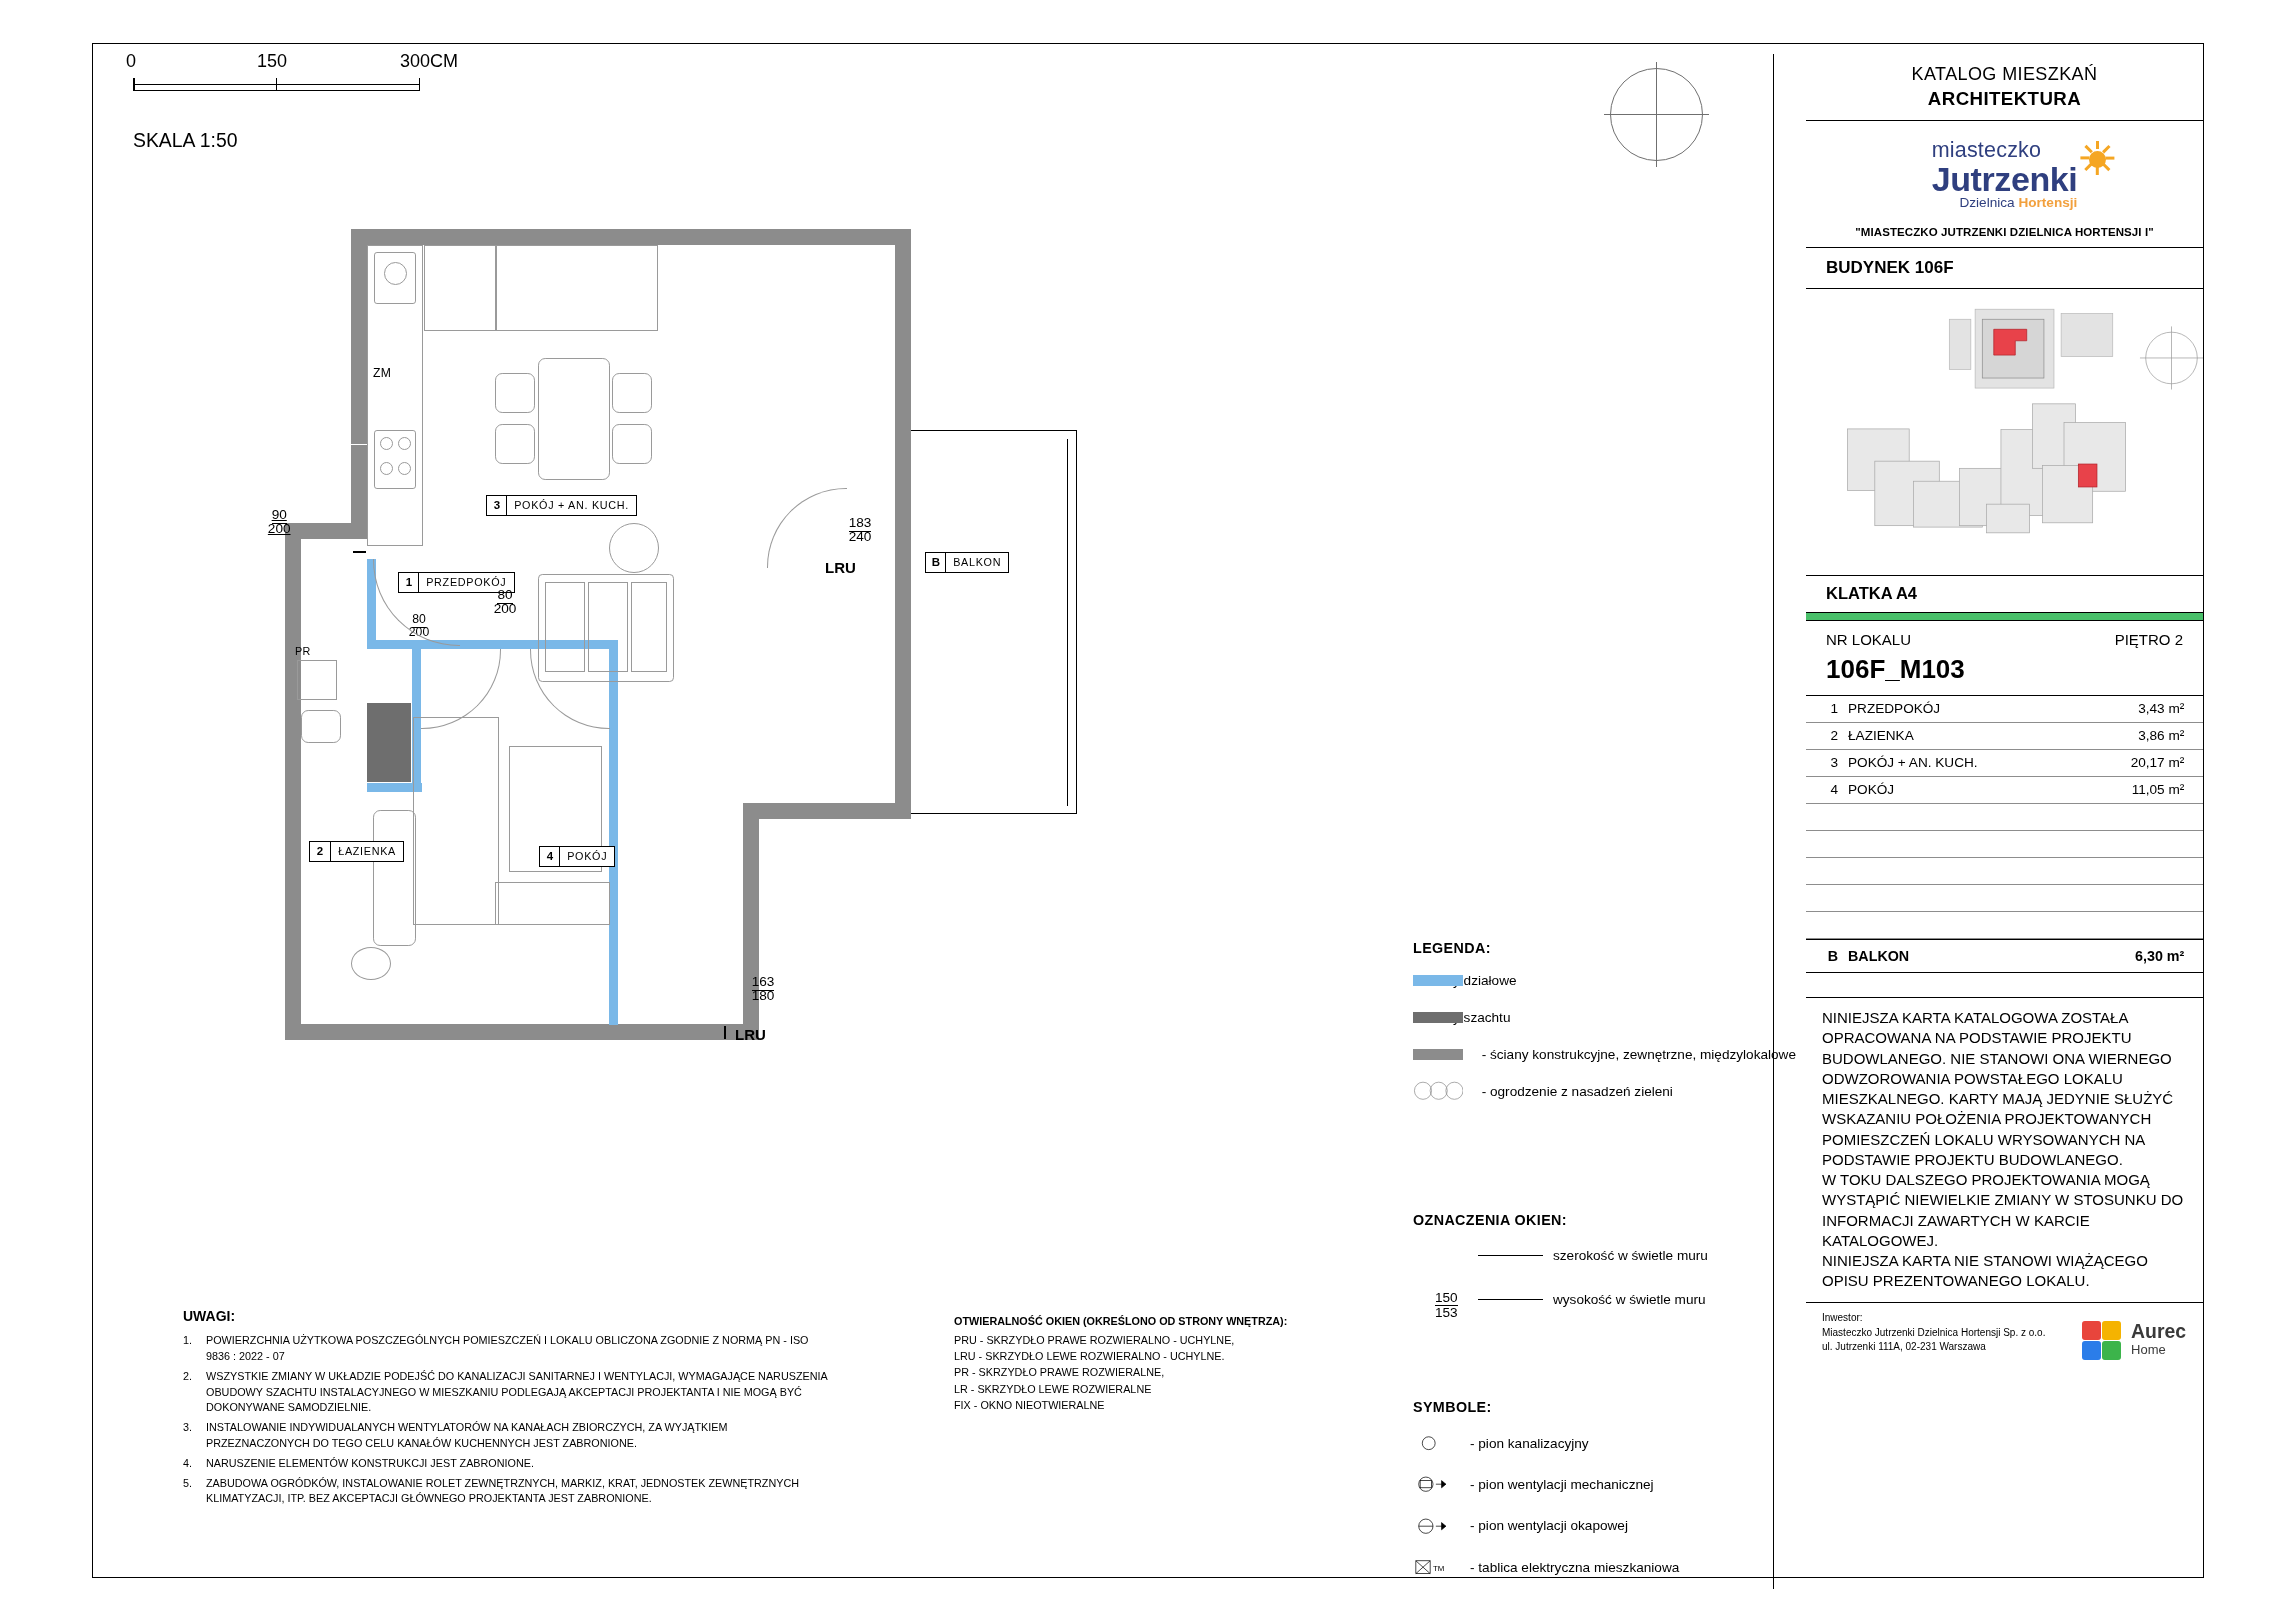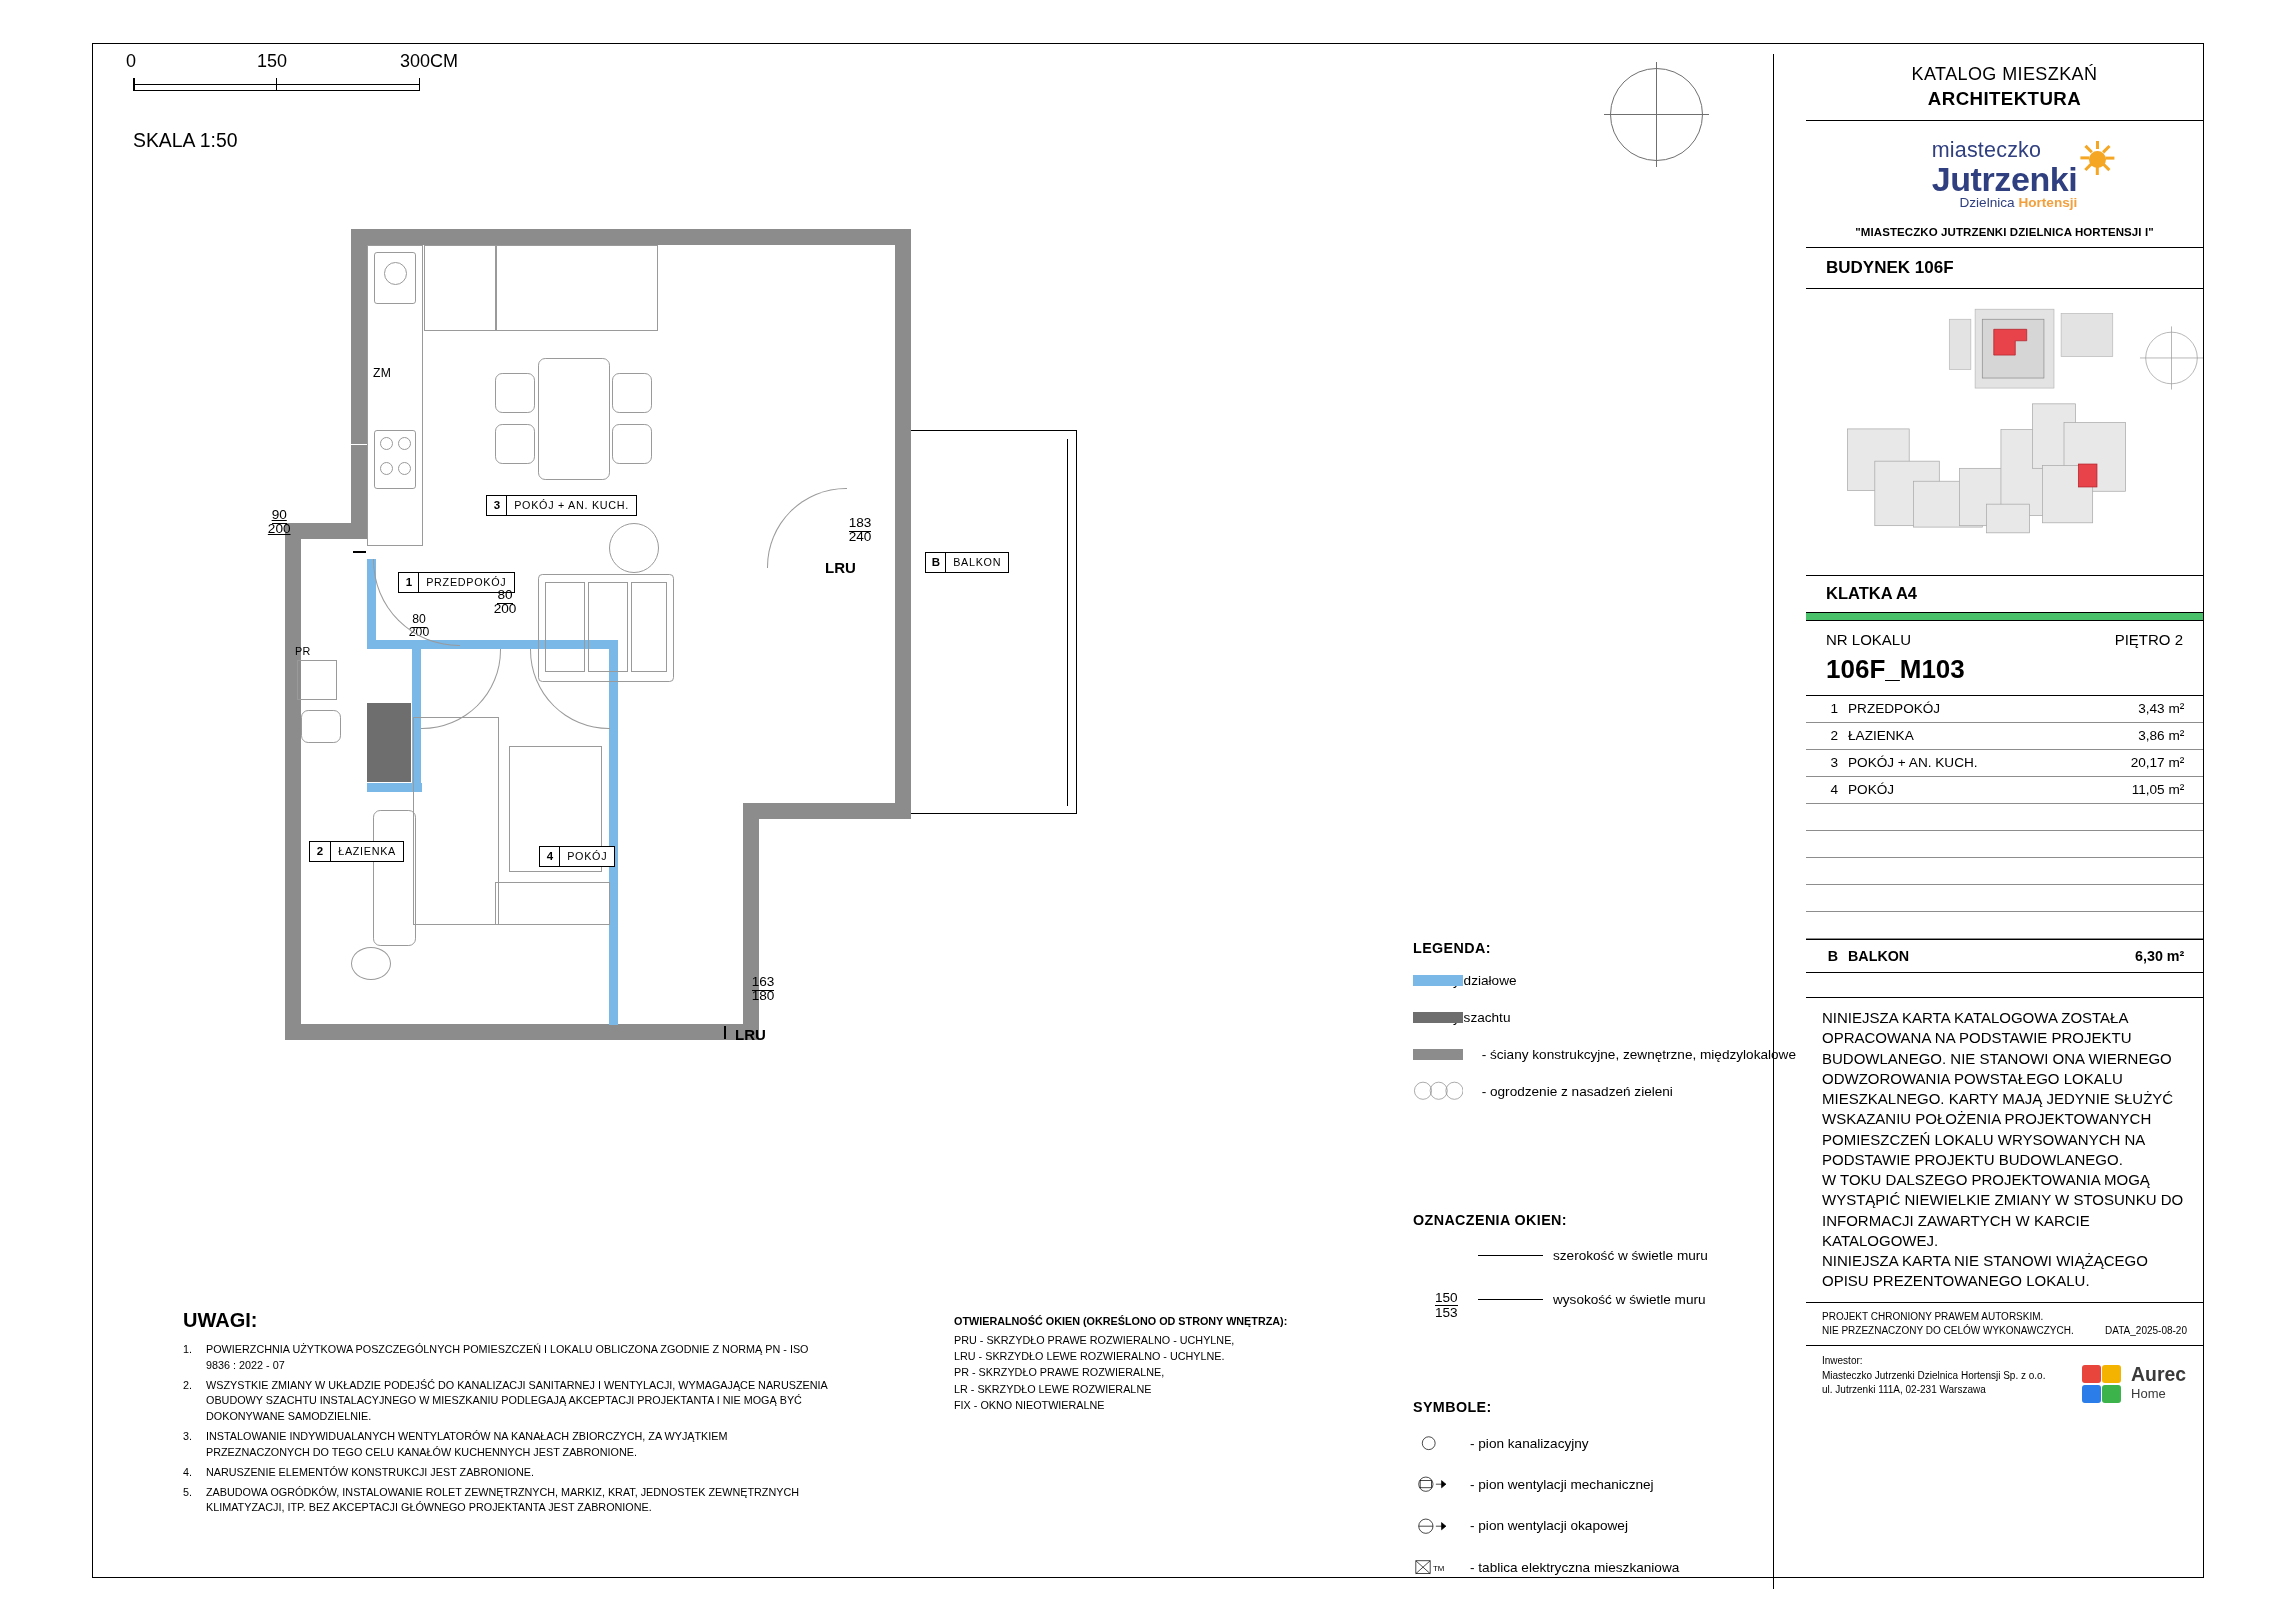--- a/index.html
+++ b/index.html
@@ -53,21 +53,21 @@
   .dimsample{position:absolute;left:1435px;top:1291px;font-size:13.6px;text-align:center;line-height:1.1;}
   .dimsample .over{border-bottom:0.7px solid #000;}
 
   .symbole{position:absolute;left:1413px;top:1399px;width:445px;font-size:13.6px;}
   .symbole h4{margin:0 0 16px 0;font-size:14.3px;font-weight:bold;letter-spacing:0.4px;}
   .sym-row{display:flex;align-items:center;margin-bottom:17px;}
   .sym-ic{width:40px;height:24.4px;margin-right:17px;flex:0 0 auto;position:relative;}
 
   
   .uwagi{position:absolute;left:183px;top:1306px;width:646px;font-size:10.8px;line-height:1.45;}
-  .uwagi h4{margin:0 0 7.2px 0;font-size:20px;font-weight:bold;}
+  .uwagi h4{margin:0 0 7.2px 0;font-size:14px;font-weight:bold;}
   .uwagi ol{margin:0;padding-left:0;list-style:none;}
   .uwagi li{display:flex;margin-bottom:4.3px;}
   .uwagi li .n{width:23px;flex:0 0 auto;}
   .otw{position:absolute;left:954px;top:1313px;width:459px;font-size:10.8px;line-height:1.5;}
 
   
   .panel{position:absolute;right:0;top:0;width:430px;height:1532px;border-left:1.4px solid #000;box-sizing:border-box;}
   .pcell{border-bottom:1.4px solid #000;box-sizing:border-box;position:relative;}
   .p-title{padding:10px 0 10px 0;text-align:center;}
   .p-title .l1{font-size:18px;letter-spacing:0.4px;}
@@ -471,27 +471,20 @@
       <div class="i">B</div>
       <div class="n">BALKON</div>
       <div class="a">6,30 m²</div>
     </div>
     <div style="height:24.4px;border-bottom:1.4px solid #000;"></div>
 
     <div class="discl" style="white-space:pre-line;">NINIEJSZA KARTA KATALOGOWA ZOSTAŁA OPRACOWANA NA PODSTAWIE PROJEKTU BUDOWLANEGO. NIE STANOWI ONA WIERNEGO ODWZOROWANIA POWSTAŁEGO LOKALU MIESZKALNEGO. KARTY MAJĄ JEDYNIE SŁUŻYĆ WSKAZANIU POŁOŻENIA PROJEKTOWANYCH POMIESZCZEŃ LOKALU WRYSOWANYCH NA PODSTAWIE PROJEKTU BUDOWLANEGO.
 W TOKU DALSZEGO PROJEKTOWANIA MOGĄ WYSTĄPIĆ NIEWIELKIE ZMIANY W STOSUNKU DO INFORMACJI ZAWARTYCH W KARCIE KATALOGOWEJ.
 NINIEJSZA KARTA NIE STANOWI WIĄŻĄCEGO OPISU PREZENTOWANEGO LOKALU.</div>
 
-    <div class="proj">
-      <div>PROJEKT CHRONIONY PRAWEM AUTORSKIM.</div>
-      <div style="display:flex;justify-content:space-between;">
-        <span>NIE PRZEZNACZONY DO CELÓW WYKONAWCZYCH.</span>
-        <span>DATA_2025-08-20</span>
-      </div>
-    </div>
 
     <div class="inv">
       <div>Inwestor:</div>
       <div>Miasteczko Jutrzenki Dzielnica Hortensji Sp. z o.o.</div>
       <div>ul. Jutrzenki 111A, 02-231 Warszawa</div>
       <div class="aurec">
         <div class="sq">
           <span style="left:0;top:0;background:#e8453c;"></span>
           <span style="left:20px;top:0;background:#f5b301;"></span>
           <span style="left:0;top:20px;background:#2b7de9;"></span>

